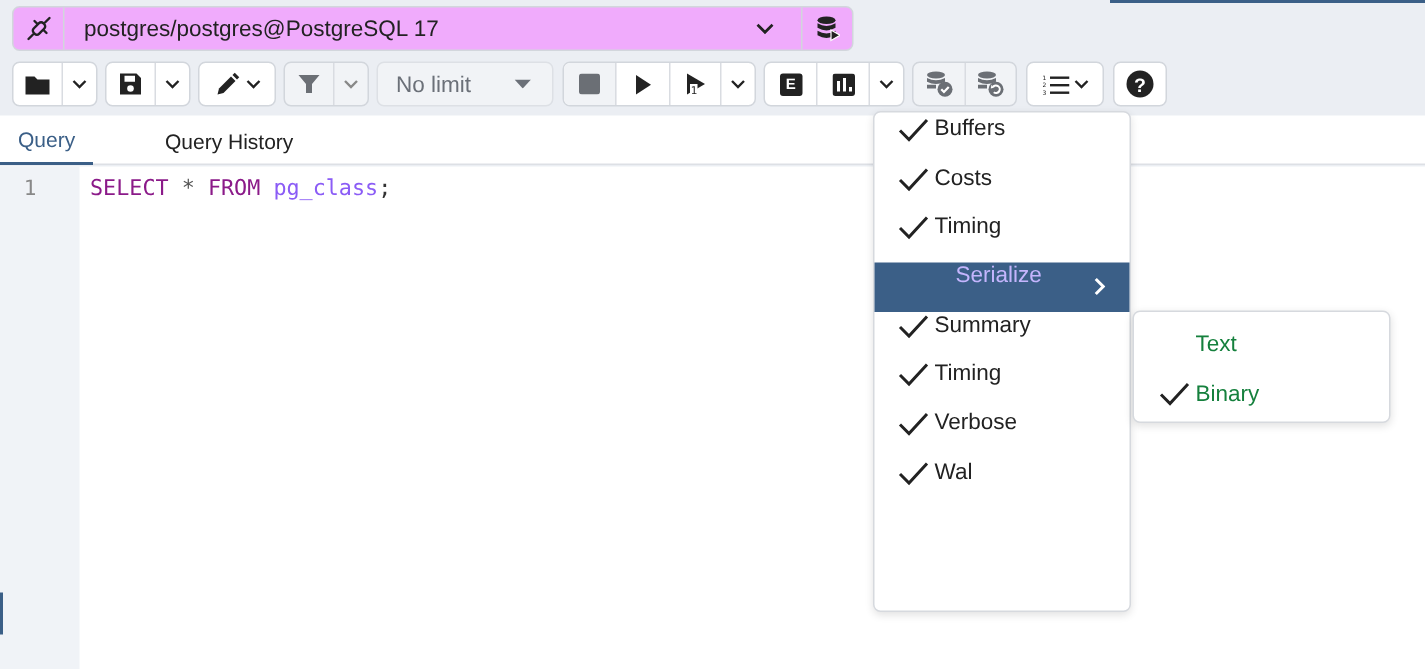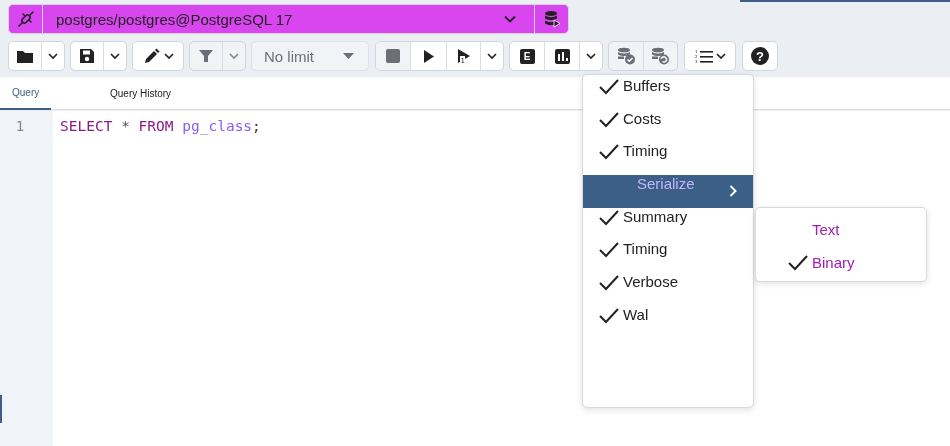--- a/index.html
+++ b/index.html
@@ -2,37 +2,37 @@
 <html><head>
 <meta charset="utf-8">
 <style>
   * { box-sizing: border-box; margin: 0; padding: 0; }
   html, body { width: 950px; height: 446px; overflow: hidden; background: #ebeef3; font-family: "Liberation Sans", sans-serif; color: #222; }
   .root { position: relative; width: 950px; height: 446px; }
 
   .topline { position: absolute; left: 740px; top: 0; width: 210px; height: 2px; background: #3b5f87; }
 
   
-  .connbar { position: absolute; left: 8px; top: 4px; width: 561px; height: 30px; background: #d946ef; border: 1px solid #d2d6dc; border-radius: 5px; display: flex; align-items: flex-end; }
+  .connbar { position: absolute; left: 8px; top: 4px; width: 561px; height: 30px; background: #f0abfc; border: 1px solid #d2d6dc; border-radius: 5px; display: flex; align-items: flex-end; }
   .connbar .cell { height: 100%; display: flex; align-items: center; justify-content: center; }
   .conn-icon-cell { width: 34px; border-right: 1px solid #d2d6dc; }
   .conn-select { flex: 1; padding-left: 13px; font-size: 15px; color: #222; justify-content: space-between !important; padding-right: 18px; }
   .conn-db-cell { width: 34px; border-left: 1px solid #d2d6dc; }
 
   
   .toolbar { position: absolute; top: 41px; left: 8px; height: 30px; }
   .grp { position: absolute; top: 0; height: 30px; background: #fff; border: 1px solid #d2d6dc; border-radius: 5px; display: flex; overflow: hidden; }
   .grp.disabled { background: #f1f3f6; }
   .btn { height: 100%; display: flex; align-items: center; justify-content: center; border-right: 1px solid #d9dce1; }
   .btn:last-child { border-right: none; }
   .limit { position: absolute; top: 0; left: 243px; width: 118px; height: 30px; background: #f1f3f6; border: 1px solid #dde0e5; border-radius: 5px; display: flex; align-items: center; justify-content: space-between; padding: 0 14px 0 12px; font-size: 15px; color: #6b7078; }
 
   
   .tabsbar { position: absolute; left: 0; top: 77px; width: 950px; height: 33px; background: #fff; border-bottom: 1px solid #dde0e5; }
-  .tab { position: absolute; top: 0; height: 33px; display: flex; align-items: center; font-size: 10px; }
+  .tab { position: absolute; top: 0; height: 33px; display: flex; align-items: center; font-size: 14px; }
   .tab.active { color: #3b5f87; border-bottom: 2px solid #3b5f87; }
   .tab.inactive { color: #222; margin-left: 40px; }
 
   
   .editor { position: absolute; left: 0; top: 111px; width: 950px; height: 335px; background: #fff; }
   .gutter { position: absolute; left: 0; top: 0; width: 53px; height: 335px; background: #f0f3f7; }
   .lineno { position: absolute; left: 0; top: 7px; width: 40px; text-align: center; font-family: "DejaVu Sans Mono", monospace; font-size: 14px; color: #888; }
   .code { position: absolute; left: 60px; top: 7px; font-family: "DejaVu Sans Mono", monospace; font-size: 14.5px; white-space: pre; }
   .kw { color: #8b1a89; }
   .op { color: #555; }
@@ -42,21 +42,21 @@
 
   
   .menu { position: absolute; left: 582px; top: 74px; width: 172px; height: 334px; background: #fff; border: 1px solid #d6d9de; border-radius: 5px; box-shadow: 0 2px 6px rgba(0,0,0,0.12); padding-top: 2px; }
   .mi { position: relative; height: 32.7px; display: flex; font-size: 15px; color: #222; padding-left: 16px; }
   .mi .chk { width: 24px; height: 20px; display: flex; align-items: center; }
   .mi.hl { background: #3b5f87; color: #c4b5fd; padding-left: 18px; }
   .mi.hl .label { padding-left: 12px; }
   .mi .arrow { position: absolute; right: 16px; top: 0; height: 100%; display: flex; align-items: center; }
 
   .submenu { position: absolute; left: 755px; top: 207px; width: 172px; height: 75px; background: #fff; border: 1px solid #d6d9de; border-radius: 5px; box-shadow: 0 2px 6px rgba(0,0,0,0.12); padding-top: 5px; }
-  .smi { height: 33px; display: flex; align-items: center; font-size: 15px; color: #a21caf; padding-left: 32px; }
+  .smi { height: 33px; display: flex; align-items: center; font-size: 15px; color: #15803d; padding-left: 17px; }
   .smi .chk { width: 24px; height: 20px; display: flex; align-items: center; }
 </style>
 </head>
 <body>
 
 <div class="root">
   <div class="topline"></div>
 
   <div class="connbar">
     <div class="cell conn-icon-cell">

